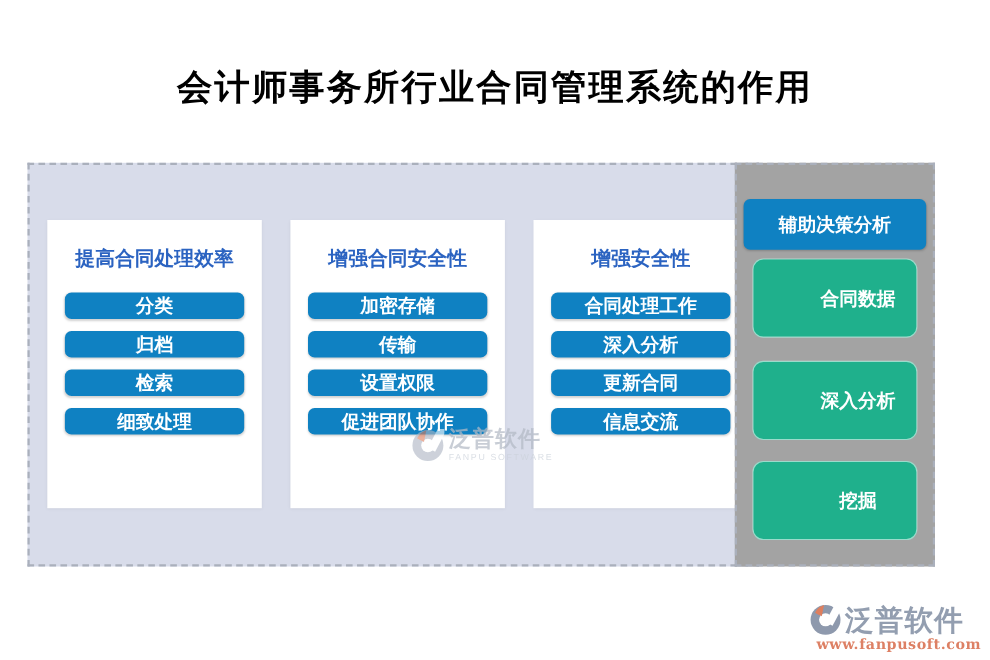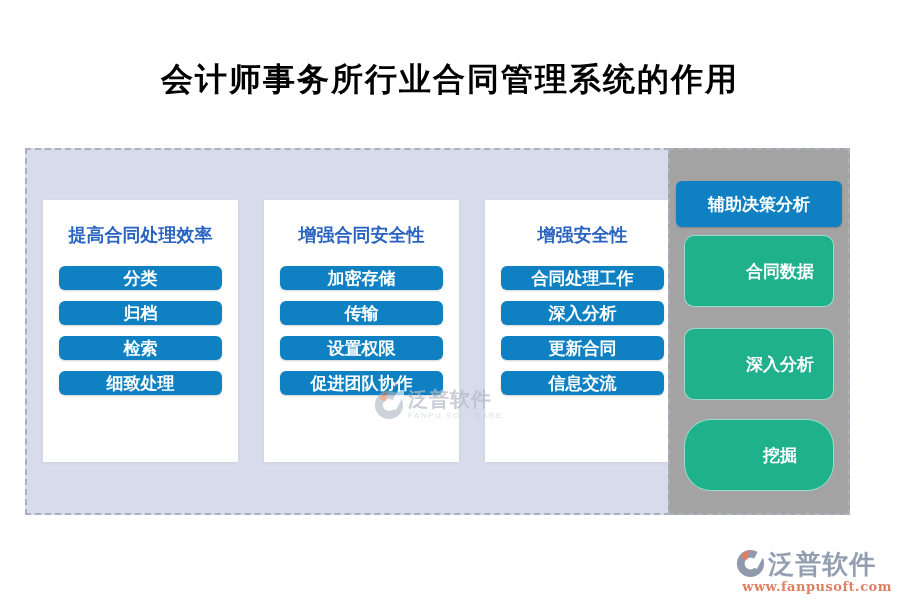--- a/index.html
+++ b/index.html
@@ -54,21 +54,21 @@
   .green-box {
     width:150px; height:72px; background:#1fb08c; border-radius:10px;
     border:1px solid rgba(255,255,255,0.55);
     color:#ffffff; font-size:17px; font-weight:bold;
     display:flex; align-items:center; justify-content:center;
     white-space:nowrap;
     padding-left:42px;
   }
   .green-box.g1 { margin-top:8px; }
   .green-box.g2 { margin-top:21px; }
-  .green-box.g3 { margin-top:19px;border-radius:27px; }
+  .green-box.g3 { margin-top:19px; }
 
   .watermark {
     position:absolute; left:374px; top:389px; z-index:5;
     display:flex; align-items:center; gap:4px; opacity:0.72;
     pointer-events:none;
   }
   .watermark .wm-text { display:flex; flex-direction:column; line-height:1; }
   .watermark .wm-name { font-size:20px; font-weight:bold; color:#b3bac6; letter-spacing:1px; }
   .watermark .wm-sub  { font-size:8px;  font-weight:normal; color:#ccd2db; letter-spacing:1.5px; margin-top:3px; }
 

